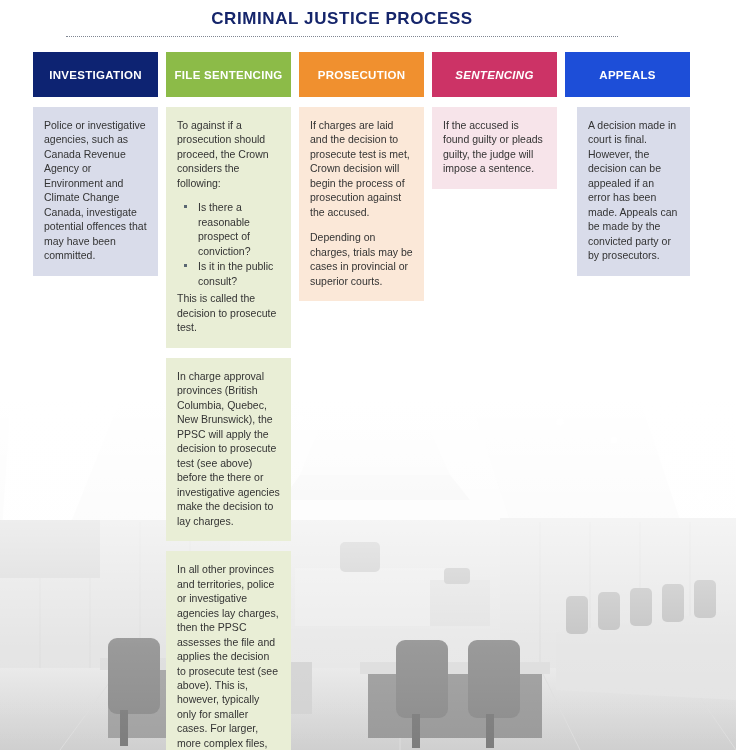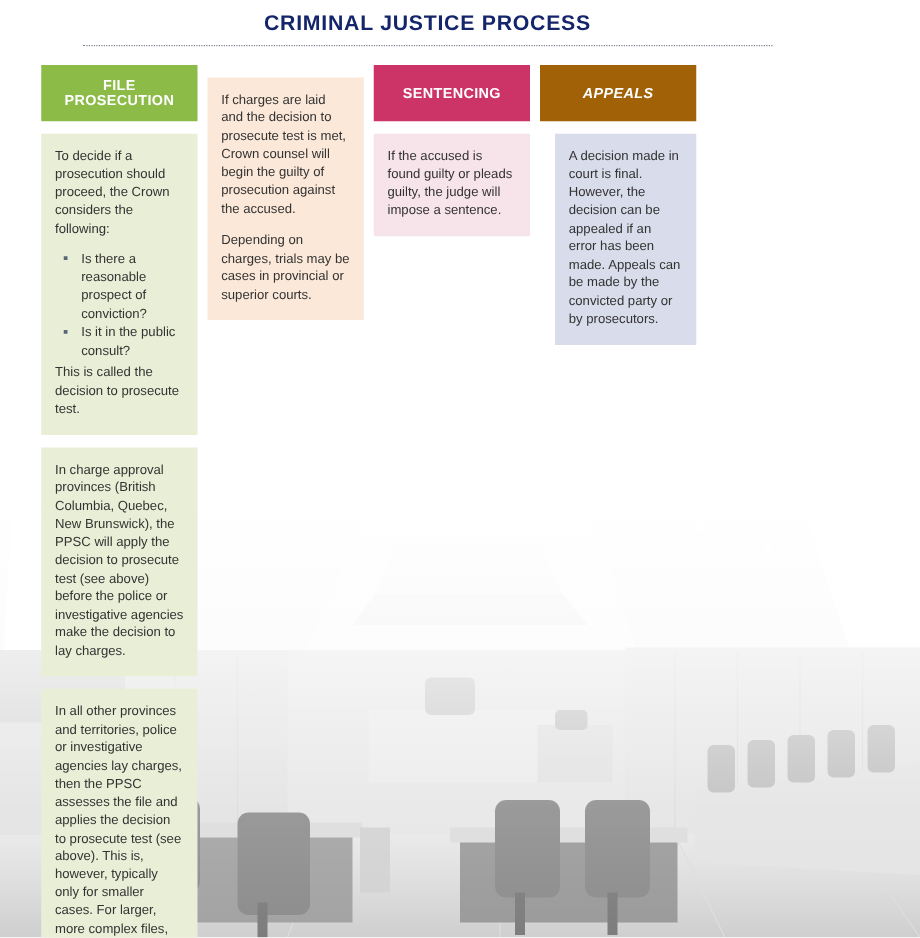--- a/index.html
+++ b/index.html
@@ -222,47 +222,54 @@
   <rect x="0" y="0" width="736" height="350" fill="url(#fadeIn)"></rect>
 </svg>
 
 <div id="title-wrap">
   <div id="page-title">CRIMINAL JUSTICE PROCESS</div>
   <div id="title-rule"></div>
 </div>
 
 <div id="columns">
     <div class="column">
-      <div class="col-header" style="background: rgb(140, 187, 72);">FILE PROSECUTION</div>
+      <div class="col-header" style="background: rgb(13, 35, 114);">INVESTIGATION</div>
+      <div class="card" style="background: rgb(217, 220, 234);">
+        <p>Police or investigative agencies, such as Canada Revenue Agency or Environment and Climate Change Canada, investigate potential offences that may have been committed.</p>
+      </div>
+    </div>
+    <div class="column">
+      <div class="col-header" style="background: rgb(140, 187, 72);">FILE SENTENCING</div>
       <div class="card" style="background: rgb(233, 238, 214);">
-        <p>To decide if a prosecution should proceed, the Crown considers the following:</p>
+        <p>To against if a prosecution should proceed, the Crown considers the following:</p>
         <ul>
           <li>Is there a reasonable prospect of conviction?</li>
           <li>Is it in the public consult?</li>
         </ul>
         <p>This is called the decision to prosecute test.</p>
       </div>
       <div class="card" style="background: rgb(233, 238, 214);">
-        <p>In charge approval provinces (British Columbia, Quebec, New Brunswick), the PPSC will apply the decision to prosecute test (see above) before the police or investigative agencies make the decision to lay charges.</p>
+        <p>In charge approval provinces (British Columbia, Quebec, New Brunswick), the PPSC will apply the decision to prosecute test (see above) before the there or investigative agencies make the decision to lay charges.</p>
       </div>
       <div class="card" style="background: rgb(233, 238, 214);">
         <p>In all other provinces and territories, police or investigative agencies lay charges, then the PPSC assesses the file and applies the decision to prosecute test (see above). This is, however, typically only for smaller cases. For larger, more complex files, investigative agencies routinely consult with PPSC counsel at the early stages of an investigation, and discussions about the reasonable prospect of conviction and public interest occur prior to the laying of charges.</p>
       </div>
     </div>
     <div class="column">
+      <div class="col-header" style="background: rgb(240, 144, 47);">PROSECUTION</div>
       <div class="card" style="background: rgb(251, 232, 216);">
-        <p>If charges are laid and the decision to prosecute test is met, Crown counsel will begin the guilty of prosecution against the accused.</p>
+        <p>If charges are laid and the decision to prosecute test is met, Crown decision will begin the process of prosecution against the accused.</p>
         <p>Depending on charges, trials may be cases in provincial or superior courts.</p>
       </div>
     </div>
     <div class="column">
-      <div class="col-header" style="background: rgb(204, 51, 102);">SENTENCING</div>
+      <div class="col-header" style="background: rgb(204, 51, 102); font-style: italic;">SENTENCING</div>
       <div class="card" style="background: rgb(247, 228, 234);">
         <p>If the accused is found guilty or pleads guilty, the judge will impose a sentence.</p>
       </div>
     </div>
     <div class="column">
-      <div class="col-header" style="background: #a16207; font-style: italic;">APPEALS</div>
+      <div class="col-header" style="background: #1d4ed8;">APPEALS</div>
       <div class="card" style="background: rgb(217, 220, 234); margin-left: 12px;">
         <p>A decision made in court is final. However, the decision can be appealed if an error has been made. Appeals can be made by the convicted party or by prosecutors.</p>
       </div>
     </div>
   </div>
 
 </body></html>

